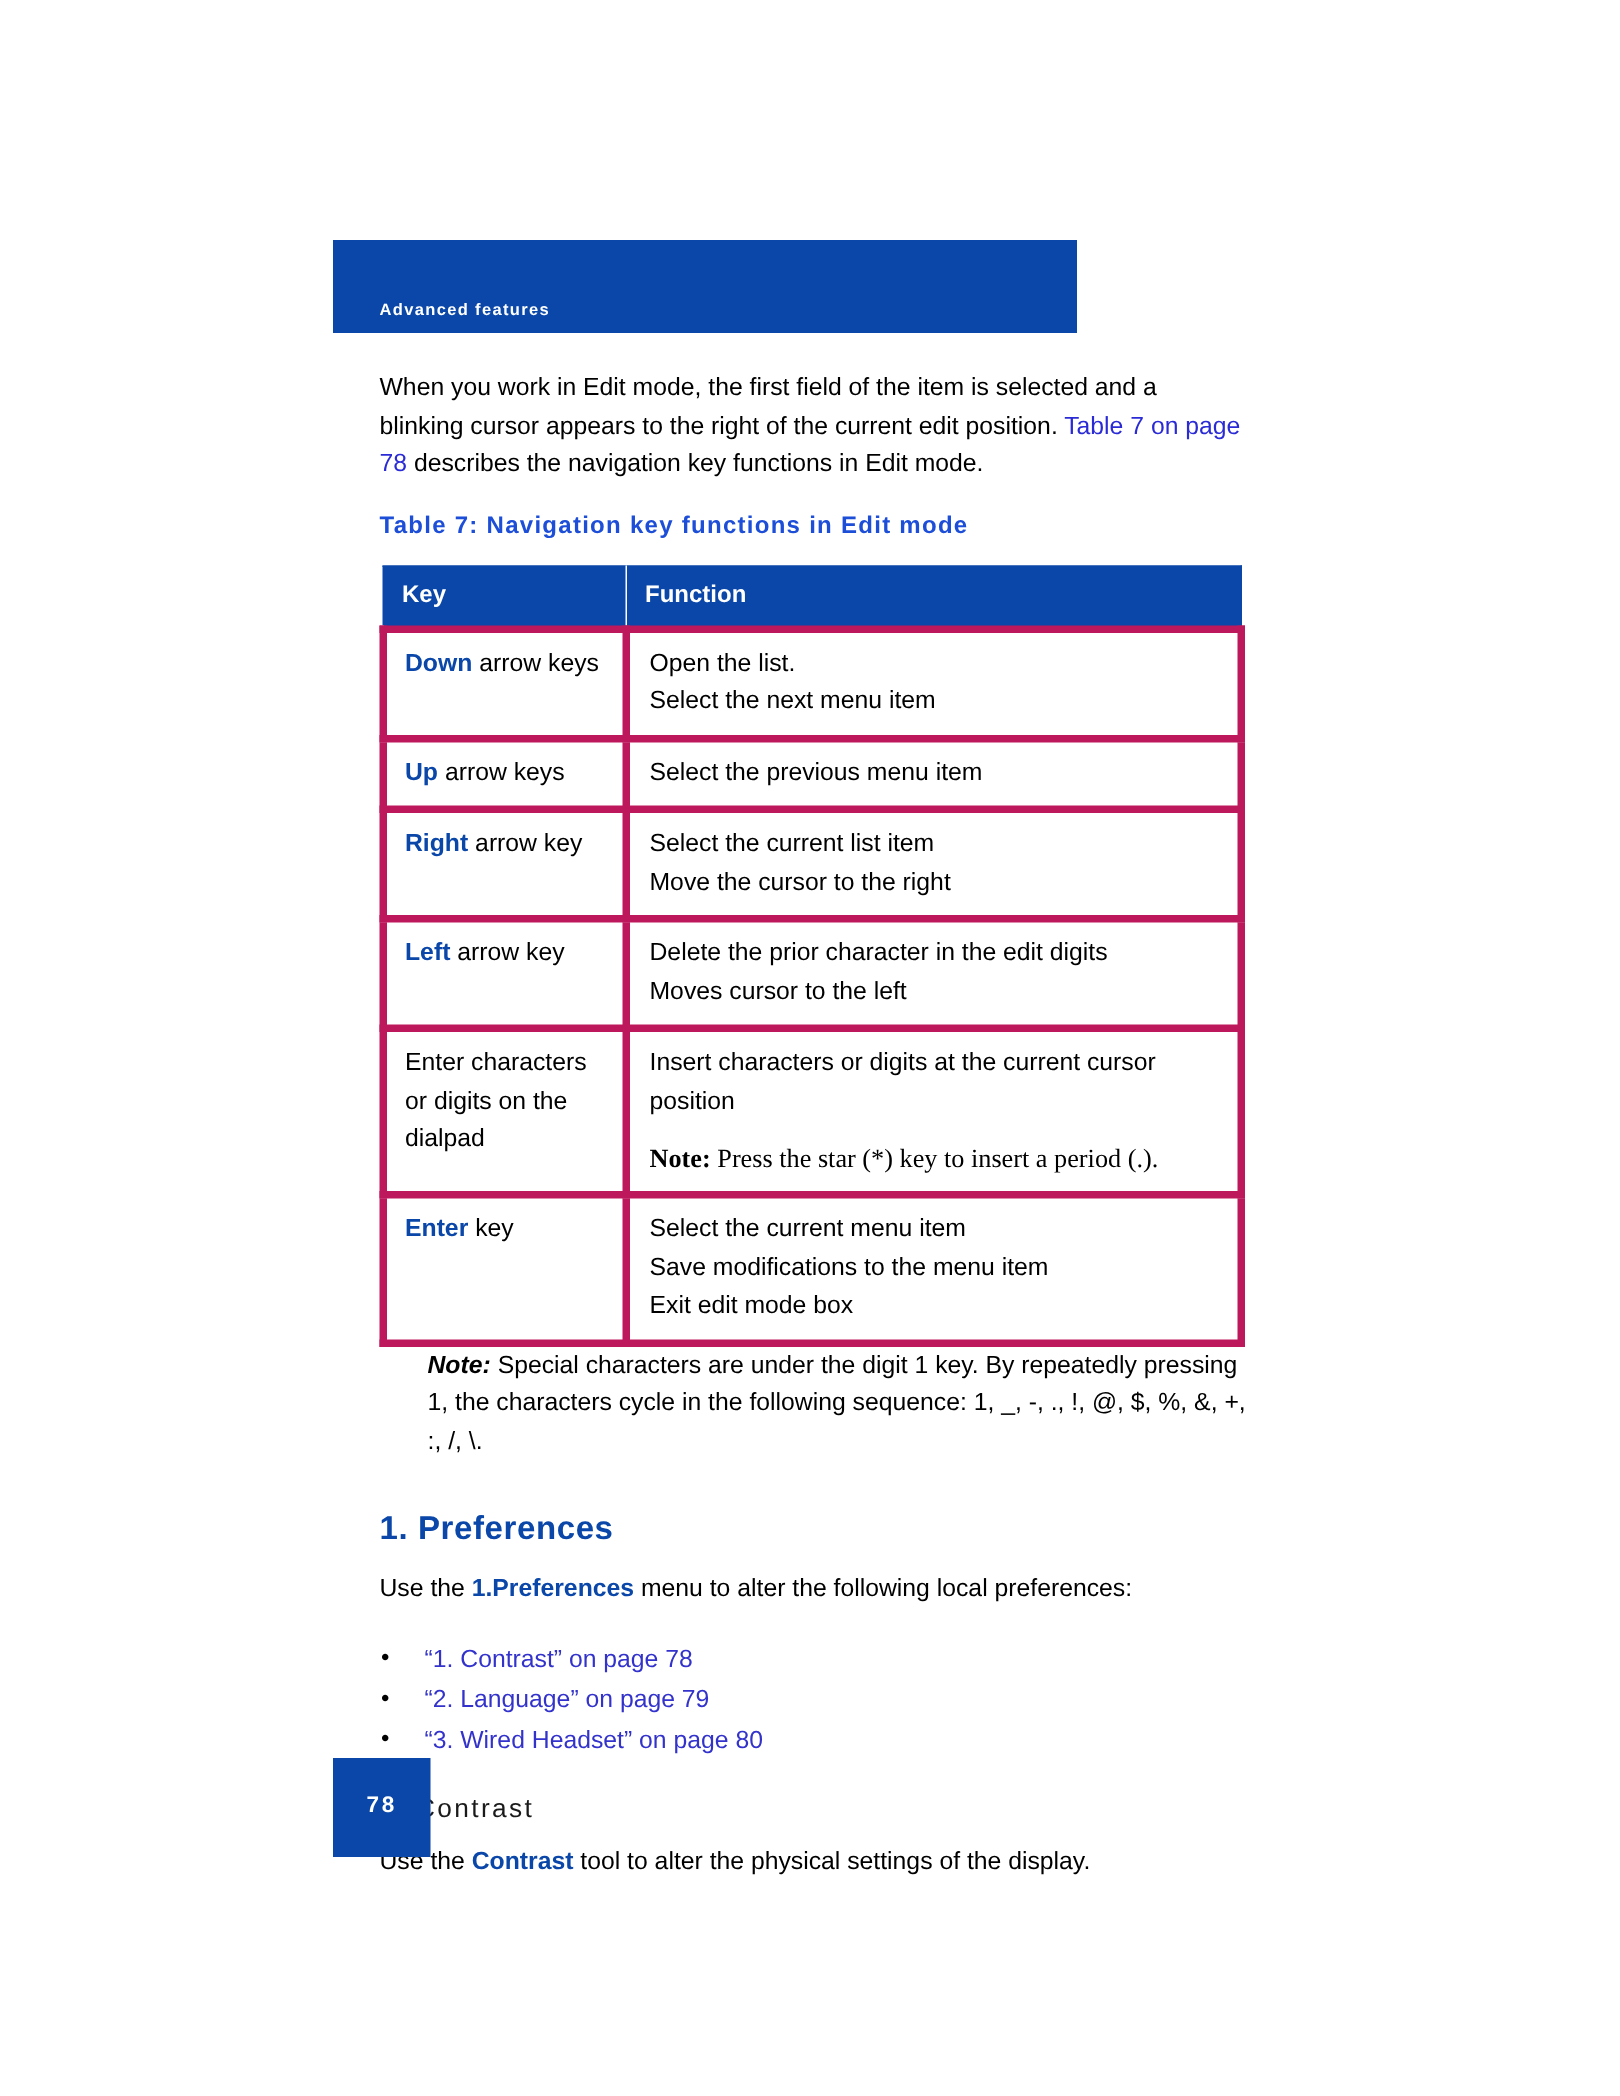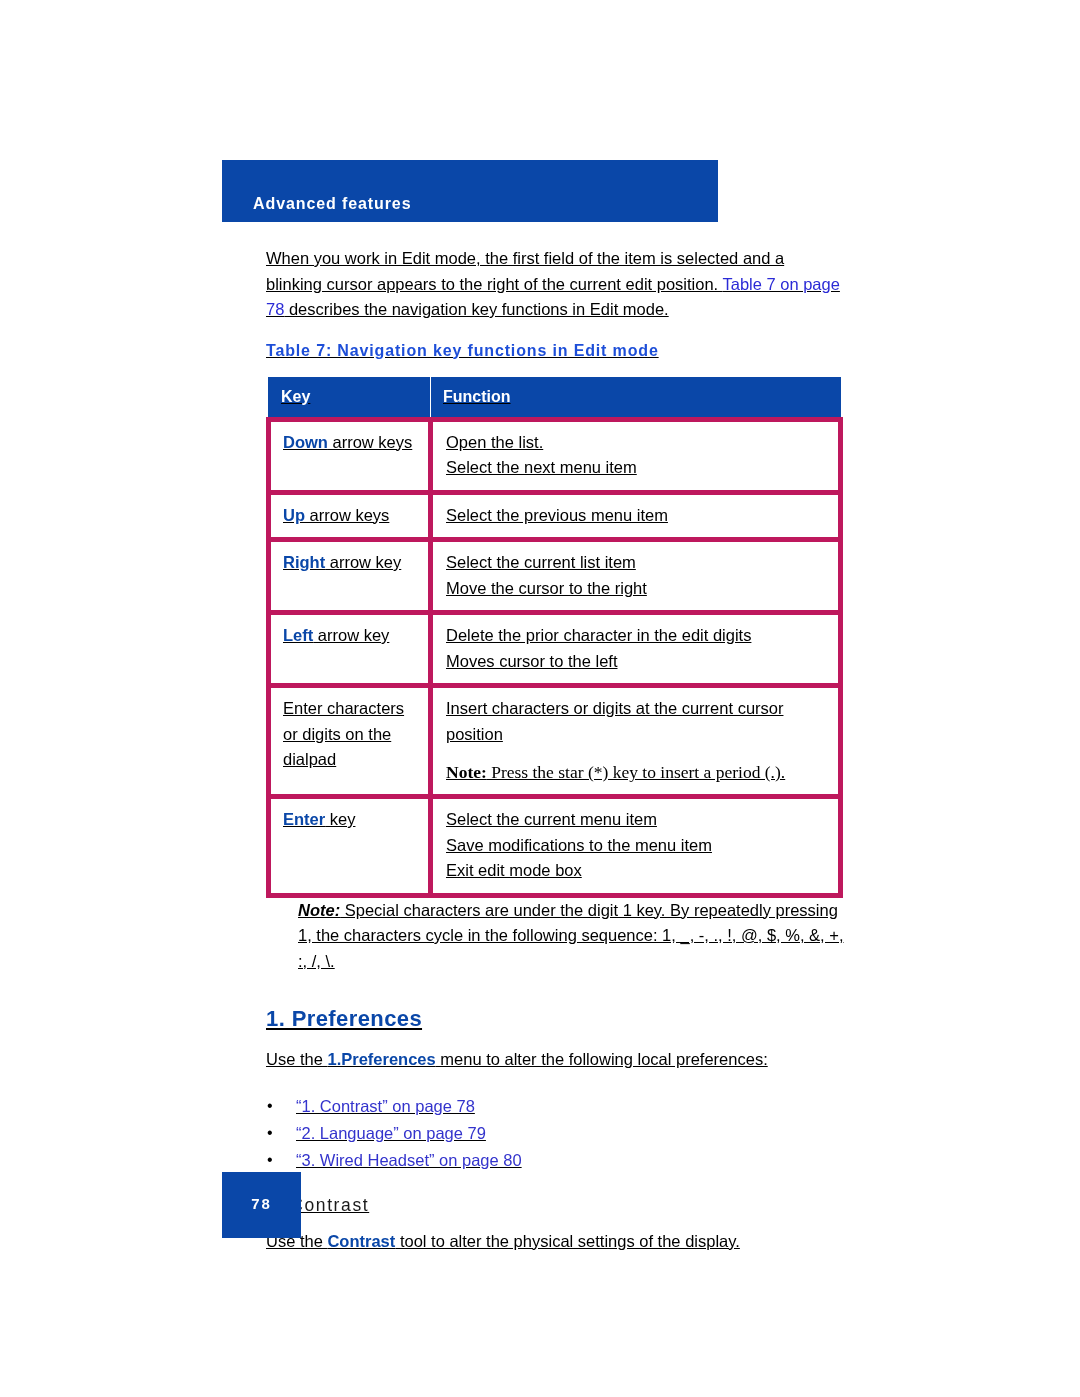--- a/index.html
+++ b/index.html
@@ -23,32 +23,31 @@
     top: 160px;
     width: 496px;
     height: 62px;
     background: #0a47a8;
   }
   .header-banner .banner-title {
     position: absolute;
     left: 31px;
     bottom: 9px;
     color: #ffffff;
-    font-size: 16px;
+    font-size: 11px;
     font-weight: bold;
     letter-spacing: 0.9px;
   }
 
   
   .content {
     position: absolute;
-    left: 266px;
+    left: 253px;
     top: 246px;
     width: 580px;
-    text-decoration: underline;
   }
 
   p.body-text {
     margin: 0;
     font-size: 16.5px;
     line-height: 25.5px;
     color: #000000;
   }
 
   a.doclink, .doclink {
@@ -187,21 +186,21 @@
 
   p.sub-body {
     margin: 13px 0 0 0;
   }
 
   
   .page-footer {
     position: absolute;
     left: 222px;
     top: 1172px;
-    width: 79px;
+    width: 65px;
     height: 66px;
     background: #0a47a8;
   }
   .page-footer .page-num {
     position: absolute;
     left: 0;
     right: 0;
     top: 23px;
     text-align: center;
     color: #ffffff;

